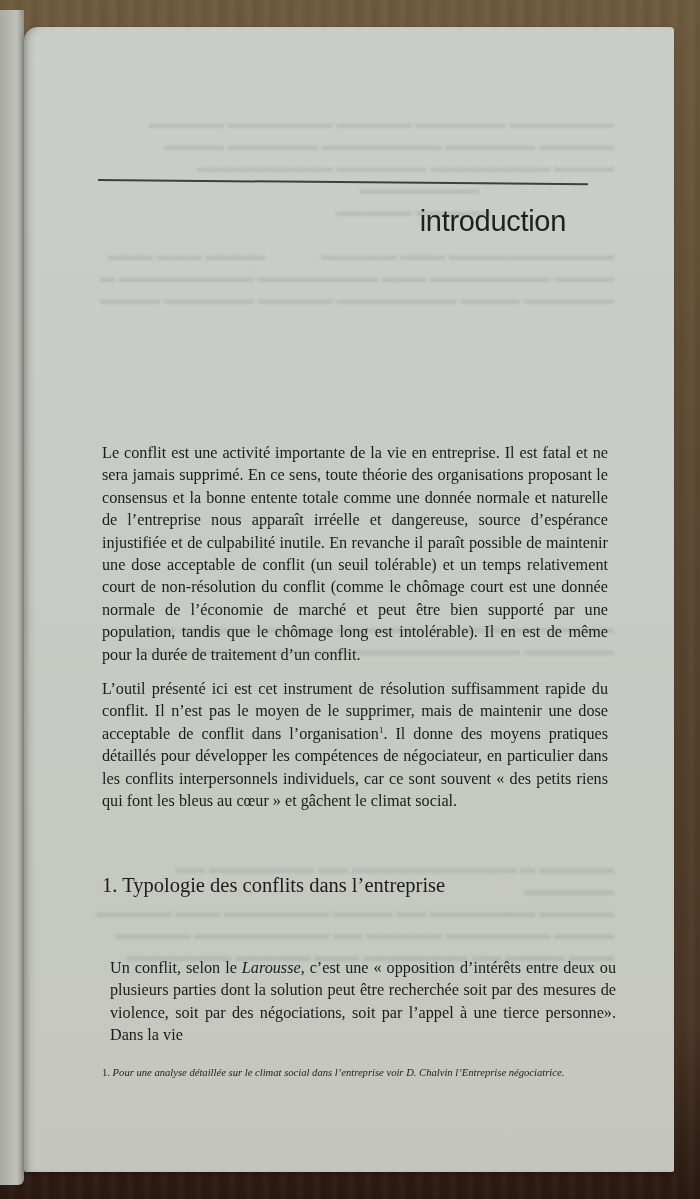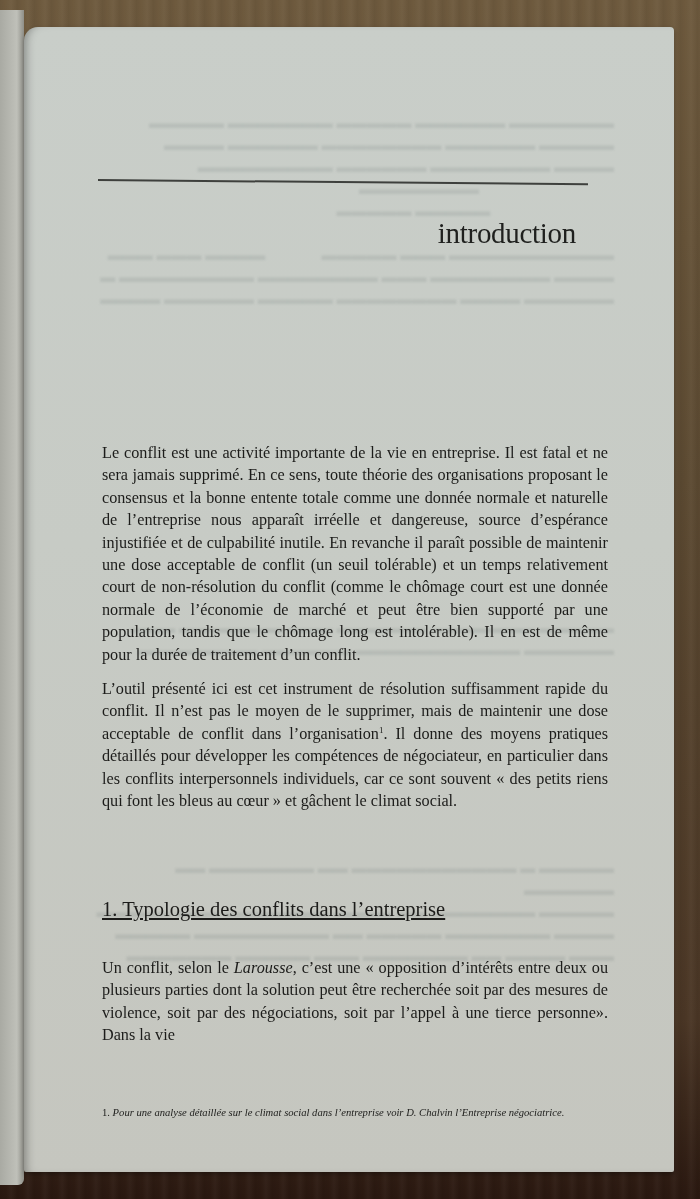--- a/index.html
+++ b/index.html
@@ -55,53 +55,51 @@
       left: 74px;
       top: 152px;
       width: 490px;
       height: 2px;
       background: #3e403d;
       transform: rotate(0.5deg);
       transform-origin: left center;
     }
     .chapter-title {
       position: absolute;
-      right: 98px;
+      right: 108px;
       top: 178px;
-      font-family: Liberation Serif, serif;
+      font-family: Liberation Sans, sans-serif;
       font-size: 29px;
       color: #1f201e;
       letter-spacing: -0.3px;
-      margin-top: 12px;
     }
     .body-block {
       position: absolute;
       left: 78px;
       width: 506px;
       color: #1c1c1a;
       font-size: 16.2px;
       line-height: 22.4px;
       text-align: justify;
       hyphens: manual;
     }
     .body-block p {
       margin: 0 0 12px 0;
     }
     .section-heading {
       position: absolute;
       left: 78px;
-      top: 871px;
+      top: 847px;
       font-size: 20.5px;
       color: #1c1c1a;
-      text-decoration: underline;
     }
     .footnote {
       position: absolute;
       left: 78px;
-      top: 1078px;
+      top: 1038px;
       width: 506px;
       font-size: 10.6px;
       line-height: 16px;
       color: #1c1c1a;
       font-style: italic;
     }
     sup { font-size: 9px; vertical-align: super; line-height: 0; }
     em { font-style: italic; }
   </style>
 </head>
@@ -137,21 +135,21 @@
   <div class="rule"></div>
   <div class="chapter-title">introduction</div>
 
   <div class="body-block" style="top:368px;margin-top:47px;">
     <p>Le conflit est une activité importante de la vie en entreprise. Il est fatal et ne sera jamais supprimé. En ce sens, toute théorie des organisations proposant le consensus et la bonne entente totale comme une donnée normale et naturelle de l’entreprise nous apparaît irréelle et dangereuse, source d’espérance injustifiée et de culpabilité inutile. En revanche il paraît possible de maintenir une dose acceptable de conflit (un seuil tolérable) et un temps relativement court de non-résolution du conflit (comme le chômage court est une donnée normale de l’économie de marché et peut être bien supporté par une population, tandis que le chômage long est intolérable). Il en est de même pour la durée de traitement d’un conflit.</p>
     <p><span>L’outil présenté ici est cet instrument de résolution suffisamment rapide du conflit. Il n’est pas le moyen de le supprimer, mais de maintenir une dose acceptable de conflit dans l’organisation</span><sup>1</sup><span>. Il donne des moyens pratiques détaillés pour développer les compétences de négociateur, en particulier dans les conflits interpersonnels individuels, car ce sont souvent « des petits riens qui font les bleus au cœur » et gâchent le climat social.</span></p>
   </div>
 
   <div class="section-heading">1. Typologie des conflits dans l’entreprise</div>
 
-  <div class="body-block" style="top:930px;">
+  <div class="body-block" style="top:930px;margin-left:8px;">
     <p><span>Un conflit, selon le </span><em>Larousse</em><span>, c’est une « opposition d’intérêts entre deux ou plusieurs parties dont la solution peut être recherchée soit par des mesures de violence, soit par des négociations, soit par l’appel à une tierce personne». Dans la vie</span></p>
   </div>
 
   <div class="footnote">
     <span style="font-style:normal;">1.</span>
     <span>Pour une analyse détaillée sur le climat social dans l’entreprise voir D. Chalvin</span>
     <span>l’Entreprise négociatrice.</span>
   </div>
 </div>
 

